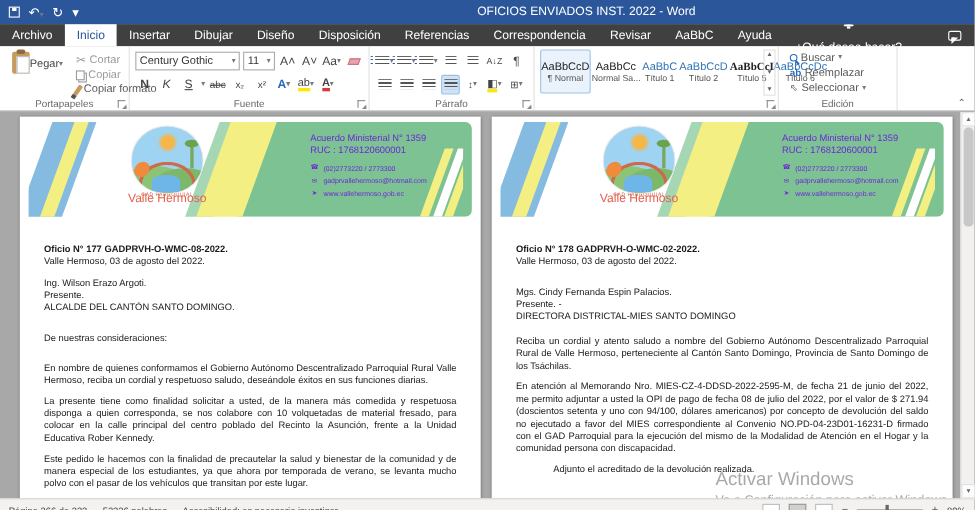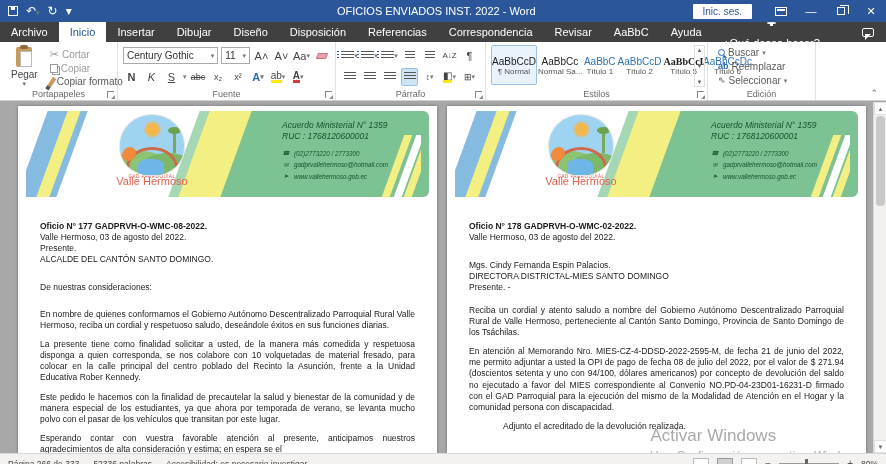--- a/index.html
+++ b/index.html
@@ -38,21 +38,21 @@
   .launcher{position:absolute;bottom:2px;right:3px;width:7px;height:7px;border-left:1px solid #8a8a8a;border-top:1px solid #8a8a8a;}
   .launcher:after{content:"";position:absolute;right:-1px;bottom:-1px;border:2.5px solid transparent;border-right-color:#8a8a8a;border-bottom-color:#8a8a8a;}
   .row{display:flex;align-items:center;gap:3px;height:21px;}
   .cmd{font-size:10px;color:#5a5a5a;display:flex;align-items:center;gap:3px;white-space:nowrap;}
   .caret{font-size:7px;color:#777;line-height:1;}
   .btn{display:flex;align-items:center;justify-content:center;min-width:17px;height:18px;font-size:11px;color:#444;border-radius:2px;}
   .btn.sel{background:#cfe3f7;border:1px solid #9bc0e8;}
 
   
   .g-clip{width:118px;flex-direction:row;gap:6px;align-items:flex-start;}
-  .paste{display:flex;flex-direction:column;align-items:center;font-size:10px;color:#444;padding:2px 6px;text-align:right;}
+  .paste{display:flex;flex-direction:row;align-items:center;font-size:10px;color:#444;padding:2px 6px;text-align:right;}
   .clipboard-ic{width:16px;height:20px;background:#c79a5d;border-radius:2px;position:relative;margin-bottom:2px;}
   .clipboard-ic:before{content:"";position:absolute;top:-2px;left:4px;width:8px;height:4px;background:#8d6a3f;border-radius:2px;}
   .clipboard-ic:after{content:"";position:absolute;top:4px;left:4px;width:10px;height:14px;background:#fff;border:1px solid #bbb;}
   .clip-cmds{display:flex;flex-direction:column;justify-content:flex-start;gap:2px;padding-top:3px;}
   .clip-cmds .cmd{color:#9a9a9a;}
   .clip-cmds .cmd.en{color:#5a5a5a;}
   .scissors{font-size:11px;color:#9a9a9a;}
   .copy-ic{width:8px;height:9px;border:1px solid #9a9a9a;background:#fff;box-shadow:2px 2px 0 -1px #fff,2px 2px 0 0 #9a9a9a;}
   .brush-ic{width:4px;height:10px;background:#c79a5d;transform:rotate(35deg);border-radius:1px;position:relative;}
   .brush-ic:after{content:"";position:absolute;bottom:-4px;left:0;width:4px;height:4px;background:#555;}
@@ -110,21 +110,21 @@
   .s-blue{left:6px;width:40px;background:#85bbe0;}
   .s-yel1{left:26px;width:13px;background:#f4ef82;}
   .s-yel2{left:168px;width:42px;background:#f4ef82;z-index:3;}
   .s-grn-lite{left:158px;width:26px;background:#a6d7b4;z-index:2;}
   .greenpanel{position:absolute;left:186px;right:0;top:0;bottom:0;background:#7dc292;border-radius:6px;z-index:1;}
   .gp-stripes{position:absolute;right:8px;top:24px;bottom:0;width:40px;overflow:hidden;z-index:4;}
   .gp-stripes i{position:absolute;top:-5px;bottom:-5px;width:8px;transform:skewX(-20deg);}
   .gp-stripes i:nth-child(1){right:20px;background:#f4ef82;}
   .gp-stripes i:nth-child(2){right:8px;background:#fff;}
   .gp-stripes i:nth-child(3){right:-2px;background:#f4ef82;}
-  .gp-text{position:absolute;left:256px;top:9px;z-index:5;color:#14532d;font-style:italic;}
+  .gp-text{position:absolute;left:256px;top:9px;z-index:5;color:#6d28d9;}
   .gp-text .big{font-size:8.5px;line-height:1.35;}
   .gp-text .small{font-size:6.3px;line-height:1.8;display:flex;align-items:center;gap:4px;}
   .gp-text .small .ic{font-size:6px;width:8px;display:inline-block;text-align:center;}
   .gp-small-block{margin-top:5px;}
 
   .logo{position:absolute;left:78px;top:3px;z-index:4;width:96px;text-align:center;}
   .logo-circle{width:66px;height:62px;margin:0 auto;border-radius:50% 50% 46% 46%;background:#9fd3f2;position:relative;overflow:hidden;border:1px solid #e8e8e8;}
   .hill{position:absolute;bottom:-6px;left:-10px;width:60px;height:30px;border-radius:50%;background:#8cc474;}
   .hill2{position:absolute;bottom:-8px;right:-12px;width:56px;height:30px;border-radius:50%;background:#7cb868;}
   .river{position:absolute;bottom:0;left:18px;width:26px;height:16px;background:#6fb6e8;border-radius:40% 40% 0 0;}
@@ -171,31 +171,20 @@
 <div class="app">
 
   <div class="titlebar">
     <div class="qat">
       <span class="floppy"></span>
       <span class="g">↶<span class="caret">▾</span></span>
       <span class="g">↻</span>
       <span class="g caret">▾</span>
     </div>
     <div class="title-text">OFICIOS ENVIADOS INST. 2022  -  Word</div>
-    <div class="tb-right">
-      <span class="signin">Inic. ses.</span>
-      <span class="winbtn">
-          <span class="ribbon-display"></span>
-        </span>
-      <span class="winbtn">—</span>
-      <span class="winbtn">
-          <span class="restore-box"></span>
-        </span>
-      <span class="winbtn">✕</span>
-    </div>
   </div>
 
   <div class="tabrow">
     <span class="tab">Archivo</span>
     <span class="tab selected">Inicio</span>
     <span class="tab">Insertar</span>
     <span class="tab">Dibujar</span>
     <span class="tab">Diseño</span>
     <span class="tab">Disposición</span>
     <span class="tab">Referencias</span>
@@ -357,21 +346,20 @@
       </div>
       <div class="stylecard sc-blue">
         <span class="sc-preview">AaBbCcDc</span>
         <span class="sc-name">Título 6</span>
       </div>
       <div class="style-scroll">
         <span>▲</span>
         <span>▼</span>
         <span>▼</span>
       </div>
-      <span class="group-label">Estilos</span>
       <span class="launcher"></span>
     </div>
 
     <div class="group g-edit">
       <div class="row cmd">
           <span class="mag"></span>
           <span>Buscar</span>
           <span class="caret">▾</span>
         </div>
       <div class="row cmd">
@@ -432,20 +420,21 @@
             <span class="flower"></span>
             <span class="palm"></span>
           </div>
           <div class="brand-small">GAD PARROQUIAL</div>
           <div class="brand">Valle Hermoso</div>
         </div>
       </div>
       <div class="letter">
         <div class="ref">Oficio N° 177 GADPRVH-O-WMC-08-2022.</div>
         <div>Valle Hermoso, 03 de agosto del 2022.</div>
+        <div class="blk">Ing. Wilson Erazo Argoti.</div>
         <div>Presente.</div>
         <div>ALCALDE DEL CANTÓN SANTO DOMINGO.</div>
         <div class="blk big">De nuestras consideraciones:</div>
         <p style="margin-top:16px">En nombre de quienes conformamos el Gobierno Autónomo Descentralizado Parroquial Rural Valle Hermoso, reciba un cordial y respetuoso saludo, deseándole éxitos en sus funciones diarias.</p>
         <p>La presente tiene como finalidad solicitar a usted, de la manera más comedida y respetuosa disponga a quien corresponda, se nos colabore con 10 volquetadas de material fresado, para colocar en la calle principal del centro poblado del Recinto la Asunción, frente a la Unidad Educativa Rober Kennedy.</p>
         <p>Este pedido le hacemos con la finalidad de precautelar la salud y bienestar de la comunidad y de manera especial de los estudiantes, ya que ahora por temporada de verano, se levanta mucho polvo con el pasar de los vehículos que transitan por este lugar.</p>
         <p>Esperando contar con vuestra favorable atención al presente, anticipamos nuestros agradecimientos de alta consideración y estima; en espera se el</p>
       </div>
     </div>
 
@@ -491,22 +480,22 @@
             <span class="palm"></span>
           </div>
           <div class="brand-small">GAD PARROQUIAL</div>
           <div class="brand">Valle Hermoso</div>
         </div>
       </div>
       <div class="letter">
         <div class="ref">Oficio N° 178 GADPRVH-O-WMC-02-2022.</div>
         <div>Valle Hermoso, 03 de agosto del 2022.</div>
         <div class="blk big">Mgs. Cindy Fernanda Espin Palacios.</div>
+        <div>Presente. -</div>
         <div>DIRECTORA DISTRICTAL-MIES SANTO DOMINGO</div>
-        <div>Presente. -</div>
         <p style="margin-top:12px">Reciba un cordial y atento saludo a nombre del Gobierno Autónomo Descentralizado Parroquial Rural de Valle Hermoso, perteneciente al Cantón Santo Domingo, Provincia de Santo Domingo de los Tsáchilas.</p>
         <p>En atención al Memorando Nro. MIES-CZ-4-DDSD-2022-2595-M, de fecha 21 de junio del 2022, me permito adjuntar a usted la OPI de pago de fecha 08 de julio del 2022, por el valor de $ 271.94 (doscientos setenta y uno con 94/100, dólares americanos) por concepto de devolución del saldo no ejecutado a favor del MIES correspondiente al Convenio NO.PD-04-23D01-16231-D firmado con el GAD Parroquial para la ejecución del mismo de la Modalidad de Atención en el Hogar y la comunidad persona con discapacidad.</p>
         <p class="indent">Adjunto el acreditado de la devolución realizada.</p>
 
       </div>
     </div>
 
     <div class="watermark">
       <div class="w1">Activar Windows</div>
       <div class="w2">Ve a Configuración para activar Windows.</div>

